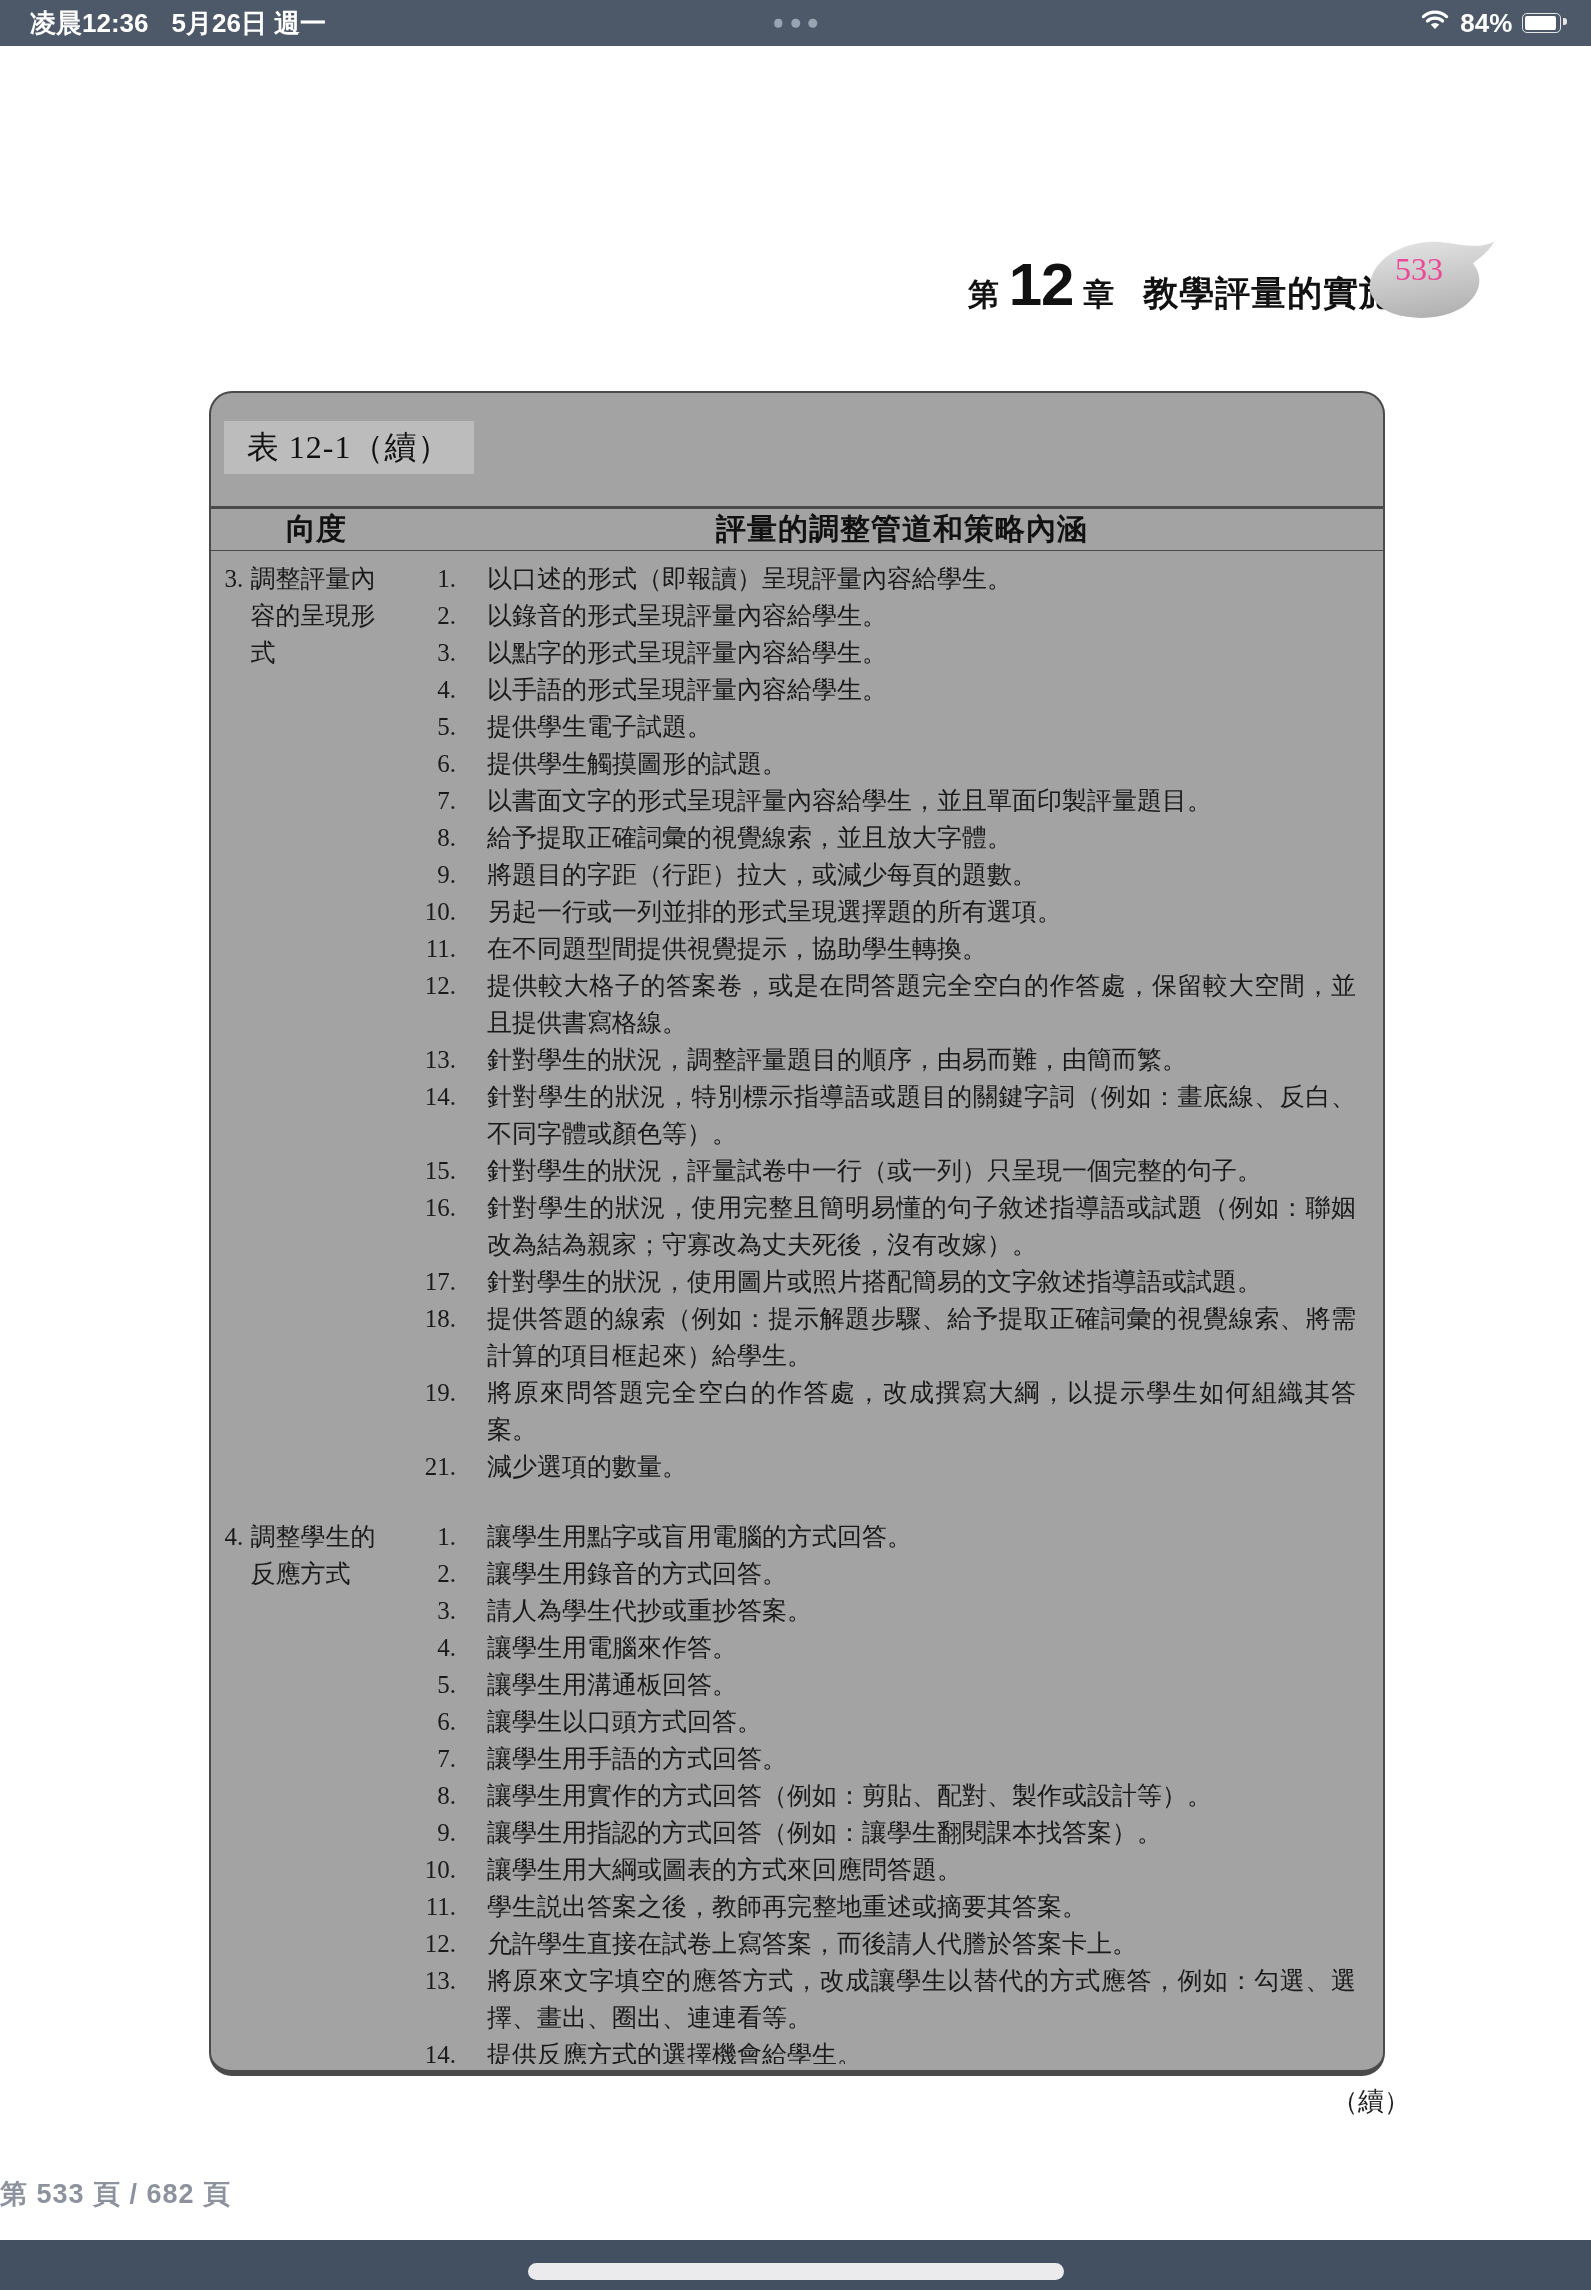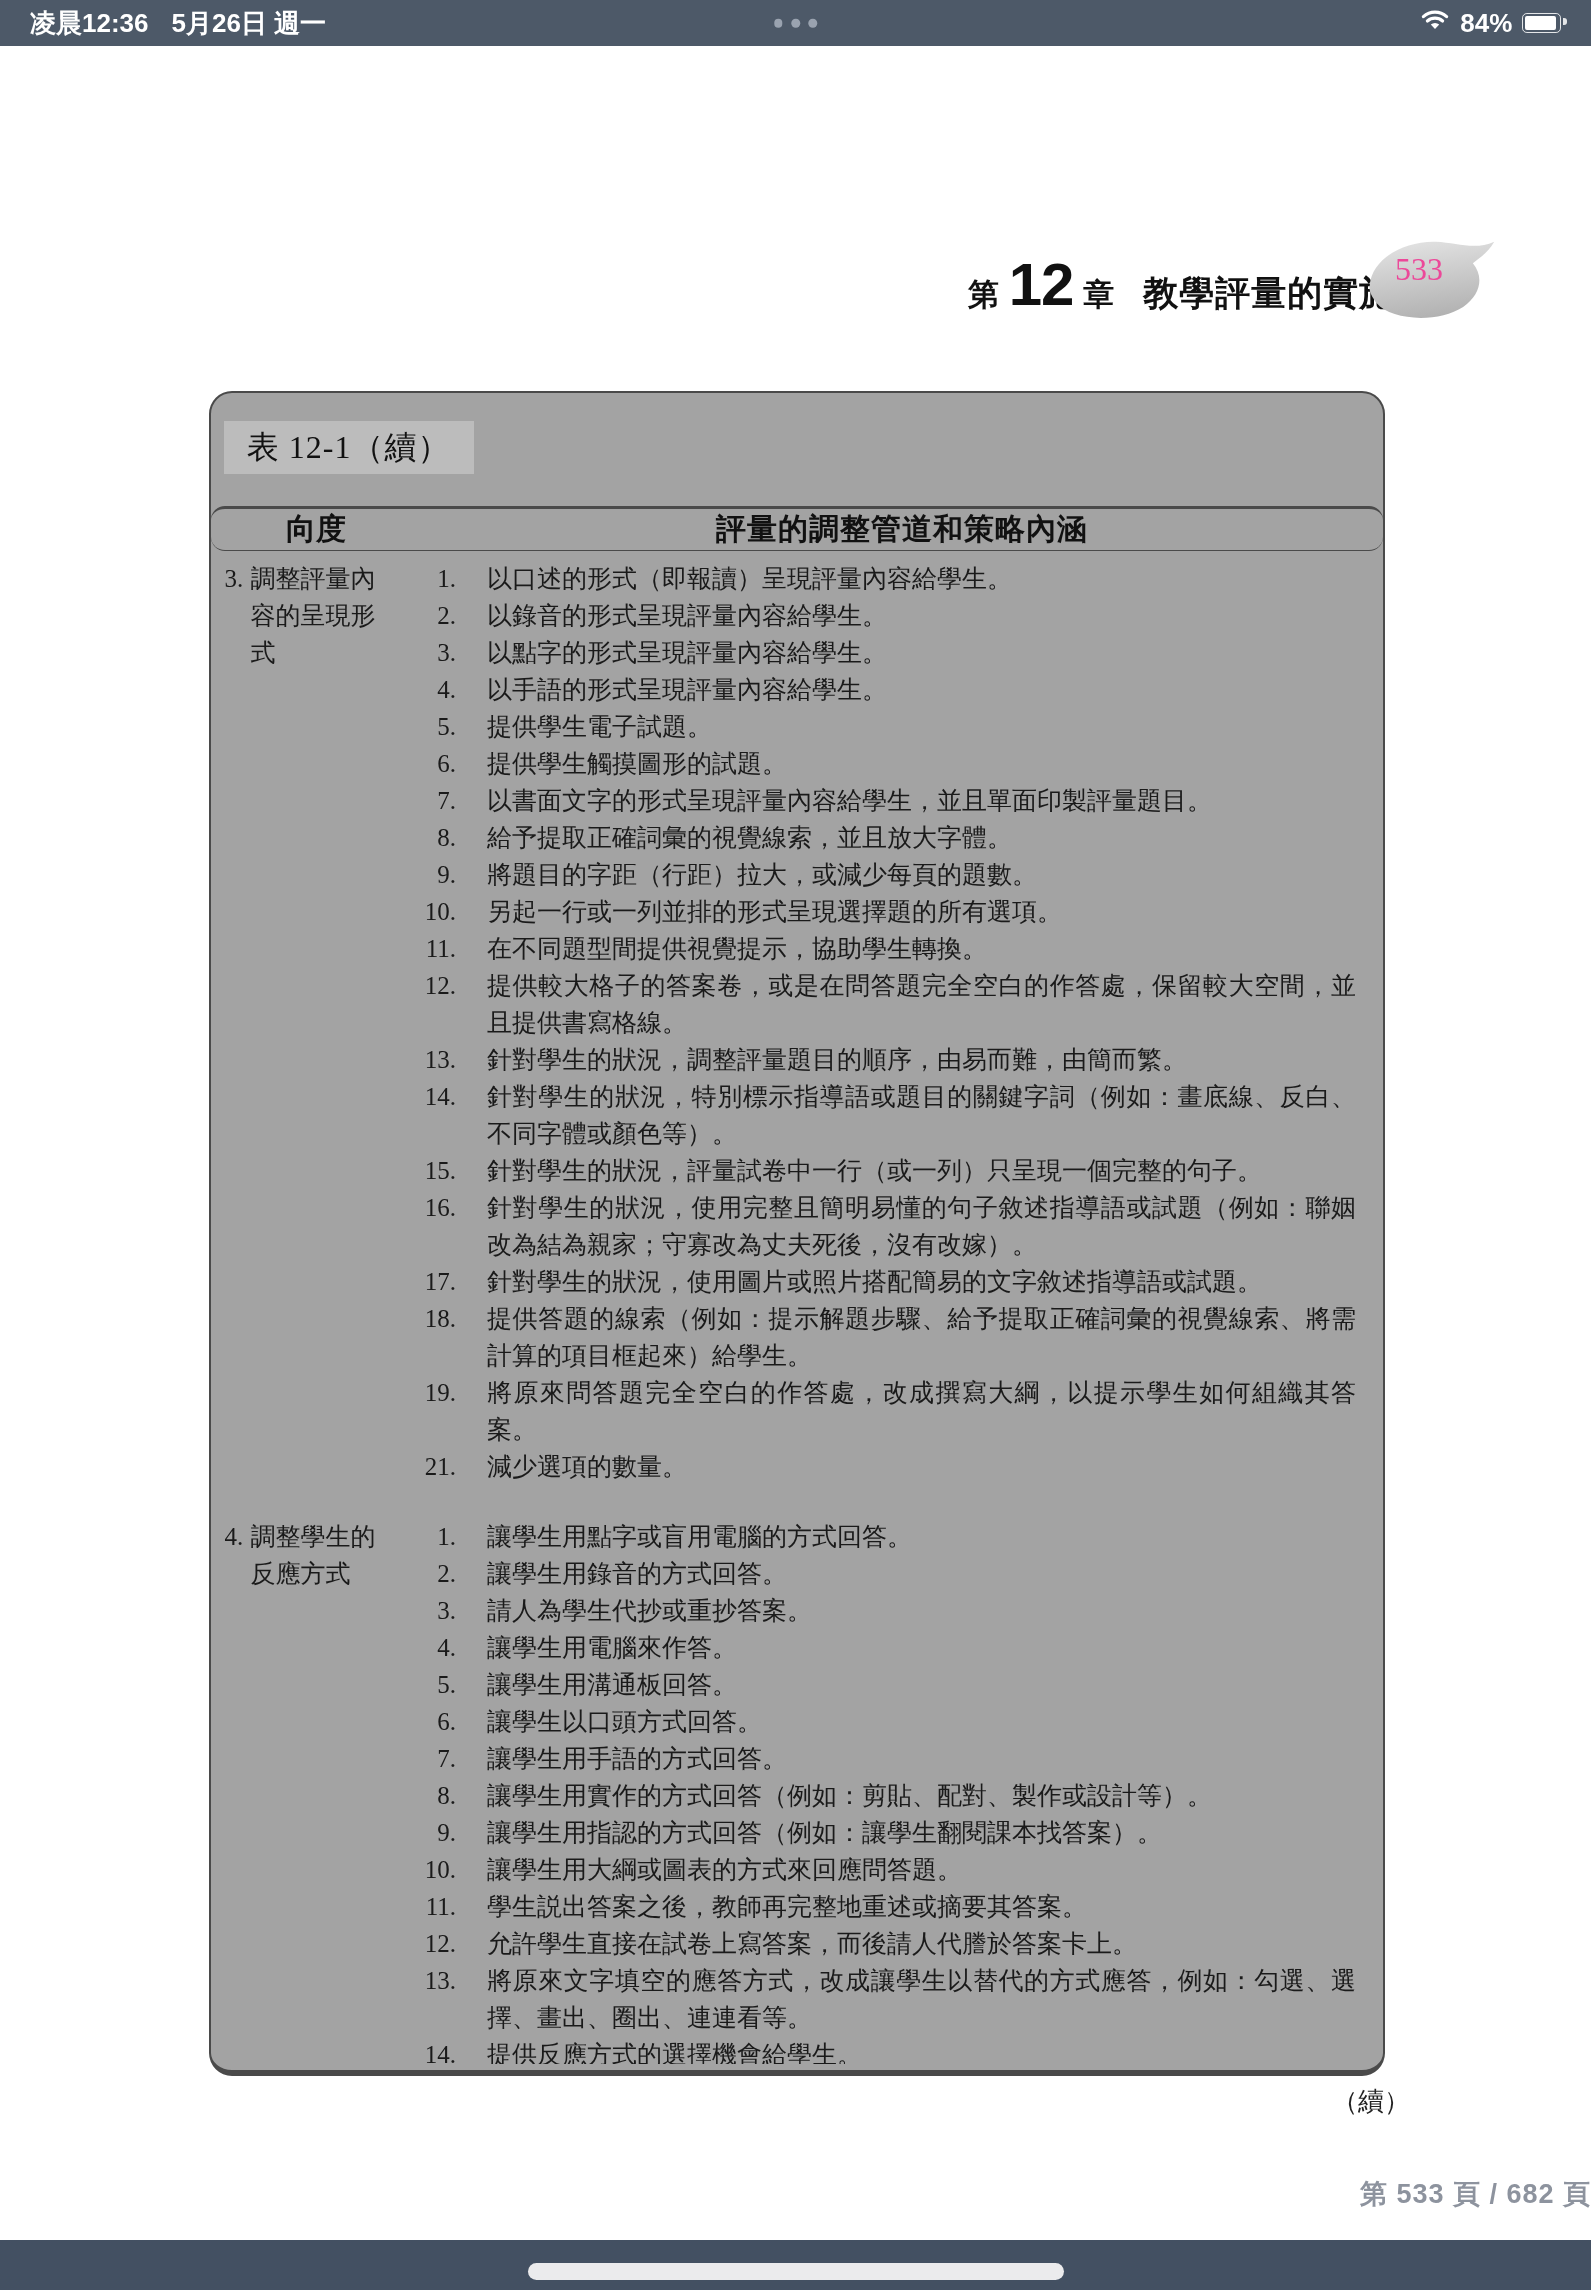--- a/index.html
+++ b/index.html
@@ -59,21 +59,21 @@
     background:var(--caption-bg,#bcbcbc); color:#111;
     font-size:32px; display:flex; align-items:center; justify-content:center;
     letter-spacing:1px;
   }
   .thead {
     position:absolute; left:0; right:0; top:113px; height:41px;
     border-top:3.9px solid var(--table-border,#4a4a4a);
     border-bottom:1.9px solid var(--table-border,#4a4a4a);
     display:flex; align-items:center;
     font-family:"Liberation Sans","DejaVu Sans",sans-serif;
-    font-size:30px; font-weight:700; color:#111;border-radius:14px;
+    font-size:30px; font-weight:700; color:#111;
   }
   .th-left { width:210px; flex:none; text-align:center; }
   .th-right { flex:1; text-align:center; letter-spacing:1px; }
 
   .tbody {
     position:absolute; left:0; right:0; top:167px; bottom:5.8px;
     font-size:25px; line-height:37px; overflow:hidden;
   }
   .section { display:flex; margin-bottom:33px; }
   .section:last-child { margin-bottom:0; }
@@ -85,21 +85,21 @@
   .item-txt { flex:1; margin-left:31px; text-align:justify; }
 
   .continued {
     position:absolute; left:209px; top:2084px; width:1201px;
     text-align:right; font-size:26px; color:#222;
   }
 
   
   .page-indicator {
     position:absolute; left:0; top:2176px; width:100%;
-    text-align:right;
+    text-align:left;
     font-family:"Liberation Sans","DejaVu Sans",sans-serif;
     font-size:27px; font-weight:700; letter-spacing:1px;
     color:var(--footer-text,#8d939e);
   }
   .home-bar {
     position:absolute; left:0; top:2240px; width:100%; height:50px;
     background:var(--bottom-bar-bg,#435062);
   }
   .home-pill {
     position:absolute; left:50%; top:23px; transform:translateX(-50%);

